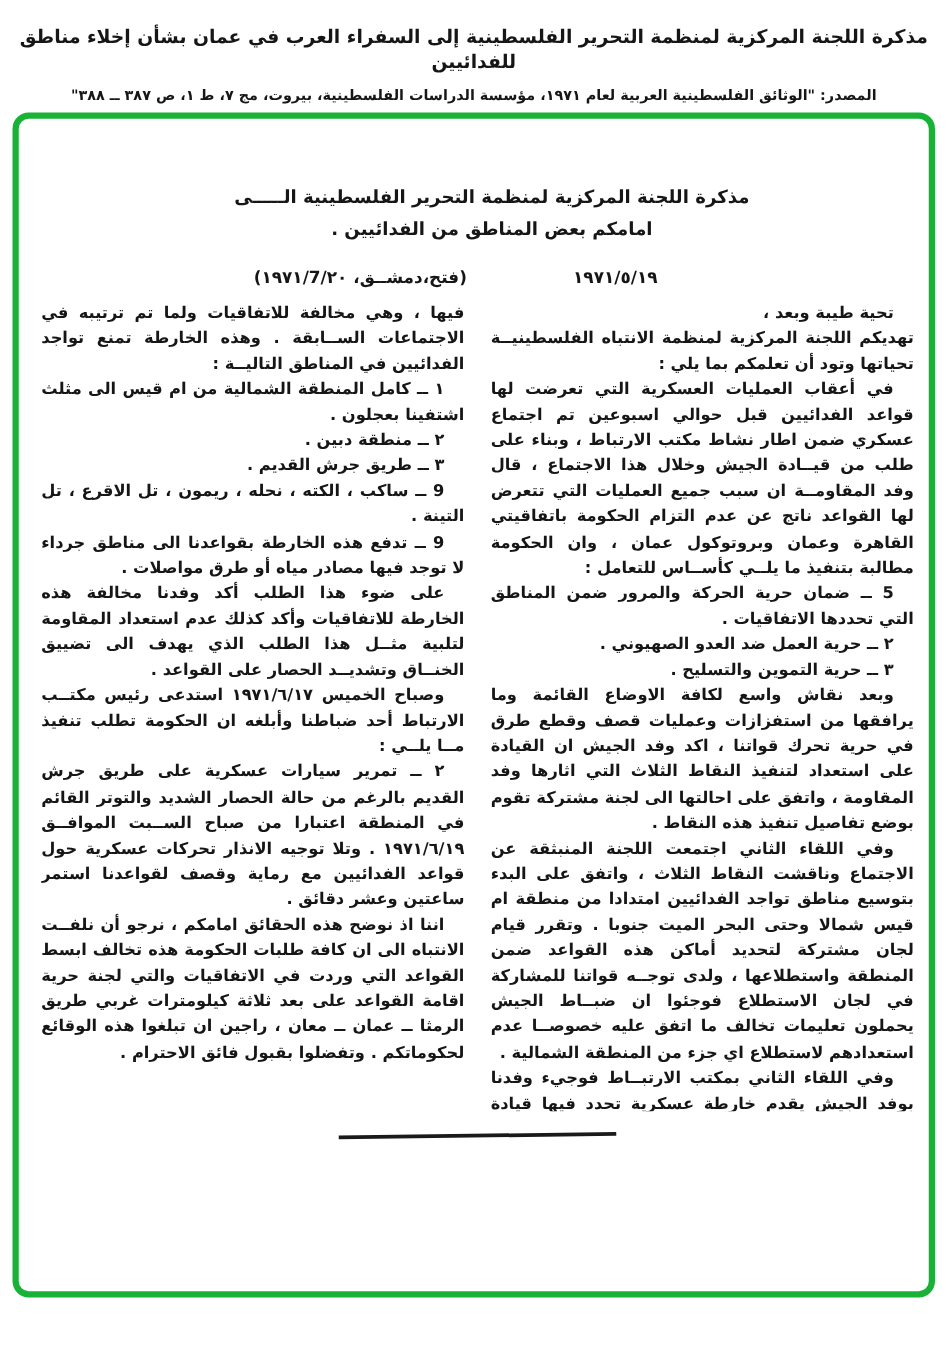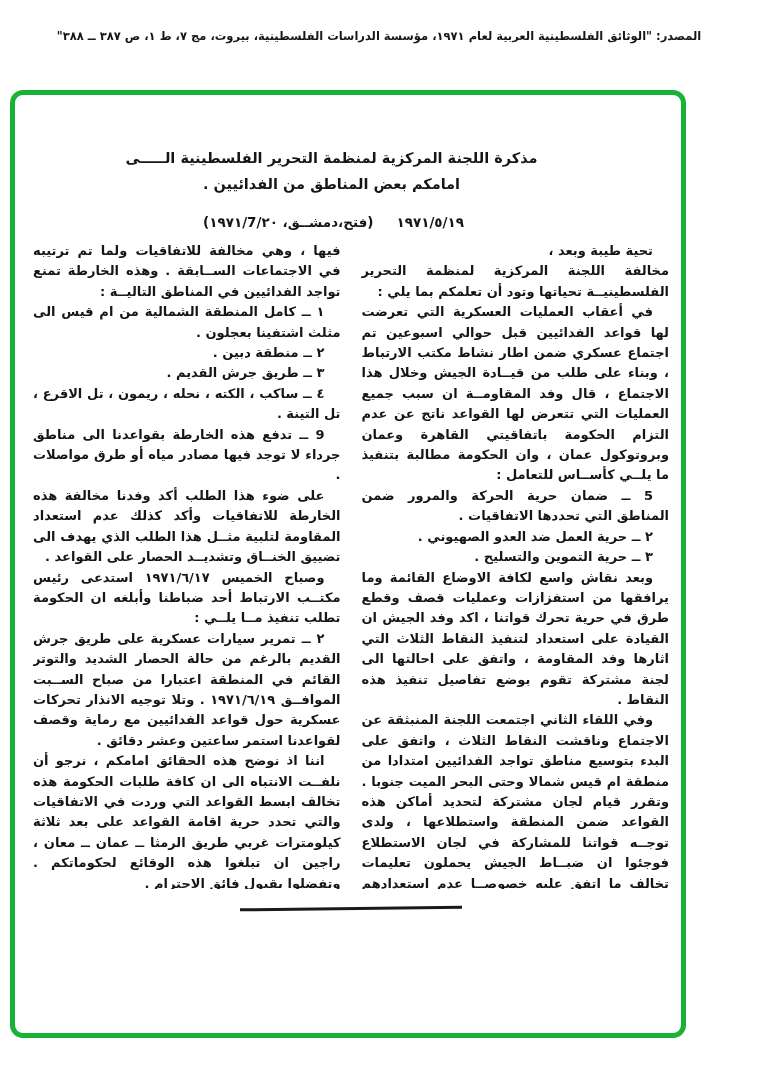--- a/index.html
+++ b/index.html
@@ -23,21 +23,21 @@
     line-height:20px;
   }
   .doc-source{
     font-size:11.5px;
     font-weight:bold;
     margin-top:10px;
   }
   .green-frame{
     position:absolute;
     left:10px;top:90px;
-    width:676px;height:948px;
+    width:738px;height:948px;
     box-sizing:border-box;
     border:5px solid #18b236;
     border-radius:13px;
     padding:0 12px 0 18px;
     background:#ffffff;
   }
   .inner-title{
     margin-top:50px;
     margin-left:auto;
     margin-right:100px;
@@ -77,58 +77,59 @@
     margin:18px auto 0;
     transform:rotate(-0.7deg);
   }
 </style>
 </head>
 <body>
 
 <div class="page">
 
   <div class="outer-header">
+    <div class="doc-main-title">مذكرة اللجنة المركزية لمنظمة التحرير الفلسطينية إلى السفراء العرب في عمان بشأن إخلاء مناطق للفدائيين</div>
     <div class="doc-source">المصدر: "الوثائق الفلسطينية العربية لعام ١٩٧١، مؤسسة الدراسات الفلسطينية، بيروت، مج ٧، ط ١، ص ٣٨٧ ــ ٣٨٨"</div>
   </div>
 
   <div class="green-frame">
 
     <div class="inner-title">
       <div class="t-line">مذكرة اللجنة المركزية لمنظمة التحرير الفلسطينية الـــــى</div>
       <div class="t-line">امامكم بعض المناطق من الفدائيين .</div>
     </div>
 
     <div class="date-row">
       <span>١٩٧١/٥/١٩</span>
       <span>(فتح،دمشــق، ١٩٧١/7/٢٠)</span>
     </div>
 
     <div class="columns">
       <div class="col">
           <p class="para indent">تحية طيبة وبعد ،</p>
-          <p class="para">مخالفة اللجنة المركزية لمنظمة التحرير الفلسطينيــة تحياتها وتود أن تعلمكم بما يلي :</p>
+          <p class="para">تهديكم اللجنة المركزية لمنظمة الانتباه الفلسطينيــة تحياتها وتود أن تعلمكم بما يلي :</p>
           <p class="para indent">في أعقاب العمليات العسكرية التي تعرضت لها قواعد الفدائيين قبل حوالي اسبوعين تم اجتماع عسكري ضمن اطار نشاط مكتب الارتباط ، وبناء على طلب من قيــادة الجيش وخلال هذا الاجتماع ، قال وفد المقاومــة ان سبب جميع العمليات التي تتعرض لها القواعد ناتج عن عدم التزام الحكومة باتفاقيتي القاهرة وعمان وبروتوكول عمان ، وان الحكومة مطالبة بتنفيذ ما يلــي كأســاس للتعامل :</p>
           <p class="para indent">5 ــ ضمان حرية الحركة والمرور ضمن المناطق التي تحددها الاتفاقيات .</p>
           <p class="para indent">٢ ــ حرية العمل ضد العدو الصهيوني .</p>
           <p class="para indent">٣ ــ حرية التموين والتسليح .</p>
           <p class="para indent">وبعد نقاش واسع لكافة الاوضاع القائمة وما يرافقها من استفزازات وعمليات قصف وقطع طرق في حرية تحرك قواتنا ، اكد وفد الجيش ان القيادة على استعداد لتنفيذ النقاط الثلاث التي اثارها وفد المقاومة ، واتفق على احالتها الى لجنة مشتركة تقوم بوضع تفاصيل تنفيذ هذه النقاط .</p>
           <p class="para indent">وفي اللقاء الثاني اجتمعت اللجنة المنبثقة عن الاجتماع وناقشت النقاط الثلاث ، واتفق على البدء بتوسيع مناطق تواجد الفدائيين امتدادا من منطقة ام قيس شمالا وحتى البحر الميت جنوبا . وتقرر قيام لجان مشتركة لتحديد أماكن هذه القواعد ضمن المنطقة واستطلاعها ، ولدى توجــه قواتنا للمشاركة في لجان الاستطلاع فوجئوا ان ضبــاط الجيش يحملون تعليمات تخالف ما اتفق عليه خصوصــا عدم استعدادهم لاستطلاع اي جزء من المنطقة الشمالية .</p>
           <p class="para indent">وفي اللقاء الثاني بمكتب الارتبــاط فوجيء وفدنا بوفد الجيش يقدم خارطة عسكرية تحدد فيها قيادة الجيــش الاماكن التي يحق ، حسب رأيهم ، للفدائيين أن يتواجدوا</p>
         </div>
       <div class="col">
           <p class="para">فيها ، وهي مخالفة للاتفاقيات ولما تم ترتيبه في الاجتماعات الســابقة . وهذه الخارطة تمنع تواجد الفدائيين في المناطق التاليــة :</p>
           <p class="para indent">١ ــ كامل المنطقة الشمالية من ام قيس الى مثلث اشتفينا بعجلون .</p>
           <p class="para indent">٢ ــ منطقة دبين .</p>
           <p class="para indent">٣ ــ طريق جرش القديم .</p>
-          <p class="para indent">٤ ــ ساكب ، الكته ، نحله ، ريمون ، تل الاقرع ، تل التينة .</p>
+          <p class="para indent">9 ــ ساكب ، الكته ، نحله ، ريمون ، تل الاقرع ، تل التينة .</p>
           <p class="para indent">9 ــ تدفع هذه الخارطة بقواعدنا الى مناطق جرداء لا توجد فيها مصادر مياه أو طرق مواصلات .</p>
           <p class="para indent">على ضوء هذا الطلب أكد وفدنا مخالفة هذه الخارطة للاتفاقيات وأكد كذلك عدم استعداد المقاومة لتلبية مثــل هذا الطلب الذي يهدف الى تضييق الخنــاق وتشديــد الحصار على القواعد .</p>
           <p class="para indent">وصباح الخميس ١٩٧١/٦/١٧ استدعى رئيس مكتــب الارتباط أحد ضباطنا وأبلغه ان الحكومة تطلب تنفيذ مــا يلــي :</p>
           <p class="para indent">٢ ــ تمرير سيارات عسكرية على طريق جرش القديم بالرغم من حالة الحصار الشديد والتوتر القائم في المنطقة اعتبارا من صباح الســبت الموافــق ١٩٧١/٦/١٩ . وتلا توجيه الانذار تحركات عسكرية حول قواعد الفدائيين مع رماية وقصف لقواعدنا استمر ساعتين وعشر دقائق .</p>
-          <p class="para indent">اننا اذ نوضح هذه الحقائق امامكم ، نرجو أن نلفــت الانتباه الى ان كافة طلبات الحكومة هذه تخالف ابسط القواعد التي وردت في الاتفاقيات والتي تحدد حرية اقامة القواعد على بعد ثلاثة كيلومترات غربي طريق الرمثا ــ عمان ــ معان ، راجين ان تبلغوا هذه الوقائع لحكوماتكم . وتفضلوا بقبول فائق الاحترام .</p>
+          <p class="para indent">اننا اذ نوضح هذه الحقائق امامكم ، نرجو أن نلفــت الانتباه الى ان كافة طلبات الحكومة هذه تخالف ابسط القواعد التي وردت في الاتفاقيات والتي لجنة حرية اقامة القواعد على بعد ثلاثة كيلومترات غربي طريق الرمثا ــ عمان ــ معان ، راجين ان تبلغوا هذه الوقائع لحكوماتكم . وتفضلوا بقبول فائق الاحترام .</p>
         </div>
     </div>
 
     <div class="divider"></div>
 
   </div>
 
 </div>
 
 </body></html>

